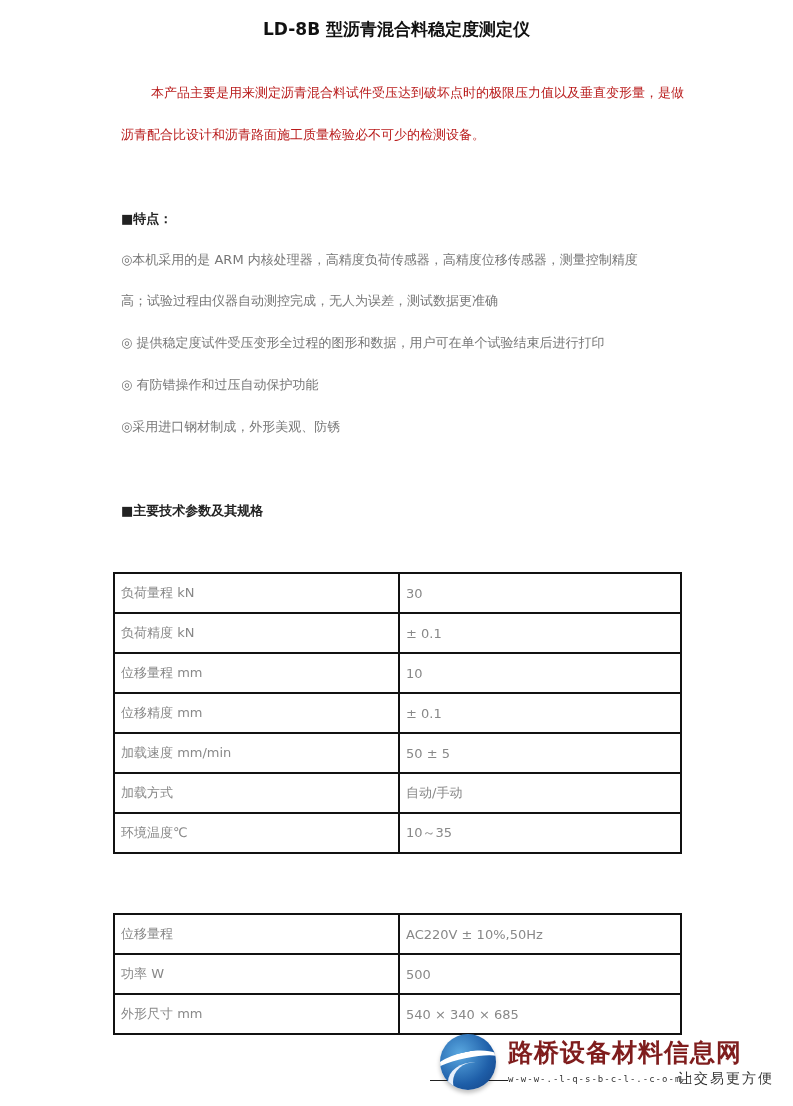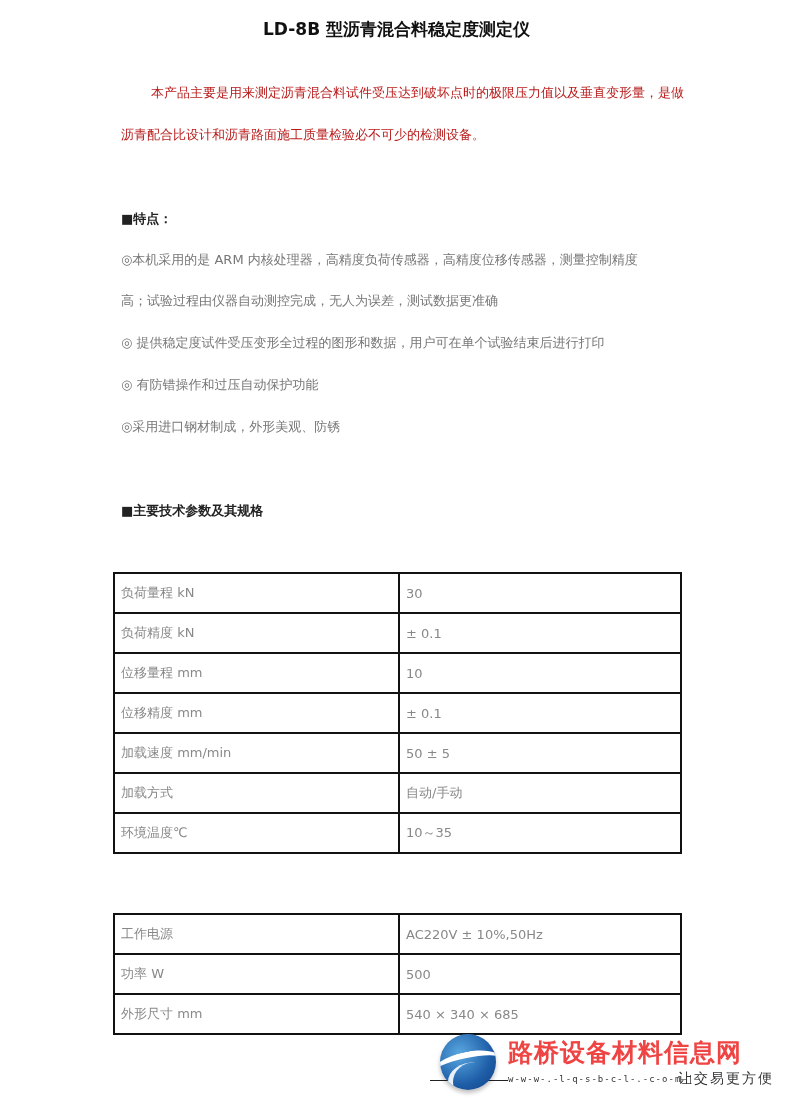--- a/index.html
+++ b/index.html
@@ -10,21 +10,21 @@
   .heading { position:absolute; left:121px; font-size:13px; font-weight:bold; color:#222; }
   .feat { position:absolute; left:121px; font-size:13px; color:#777; white-space:nowrap; }
   table.spec { position:absolute; left:113px; width:569px; border-collapse:collapse;padding-left:32px; }
   table.spec td { border:2px solid #111; height:38px; padding:0 6px; font-size:13px; color:#888; font-family:"DejaVu Sans", sans-serif; }
   table.spec td.k { width:271px; }
   .logo { position:absolute; left:440px; top:1034px; width:353px; height:68px; }
   .logo-circle { position:absolute; left:0; top:0; width:56px; height:56px; border-radius:50%;
     background:radial-gradient(circle at 35% 35%, #5aa8e0, #1e5ea8 60%, #123f80); box-shadow:0 3px 4px rgba(0,0,0,0.25); overflow:hidden; }
   .logo-circle .sw1 { position:absolute; left:-8px; top:18px; width:70px; height:22px; border-top:6px solid #fff; border-radius:50%; transform:rotate(-12deg); }
   .logo-circle .sw2 { position:absolute; left:8px; top:28px; width:50px; height:40px; border-left:5px solid #e8f0fb; border-radius:50%; }
-  .logo-name { position:absolute; left:68px; top:2px; font-family:"DejaVu Serif", serif; font-size:25px; font-weight:bold; color:#ef4444; letter-spacing:1px; white-space:nowrap; }
+  .logo-name { position:absolute; left:68px; top:2px; font-family:"DejaVu Serif", serif; font-size:25px; font-weight:bold; color:#7f1d1d; letter-spacing:1px; white-space:nowrap; }
   .logo-url { position:absolute; left:68px; top:40px; font-size:9px; color:#333; white-space:nowrap; letter-spacing:1px; font-family:"DejaVu Sans Mono", monospace; }
   .logo-slogan { position:absolute; left:238px; top:36px; font-size:14px; color:#333; white-space:nowrap; letter-spacing:2px; }
   .logo-line { position:absolute; left:-10px; top:46px; width:78px; border-top:1px solid #222; }
 </style>
 </head>
 <body>
 
 <div class="title">LD-8B 型沥青混合料稳定度测定仪</div>
 
 <div class="para intro">本产品主要是用来测定沥青混合料试件受压达到破坏点时的极限压力值以及垂直变形量，是做沥青配合比设计和沥青路面施工质量检验必不可少的检测设备。</div>
@@ -67,21 +67,21 @@
   <tr>
         <td class="k">环境温度℃</td>
         <td>10～35</td>
       </tr>
 </tbody>
   </table>
 
 <table class="spec" style="top:913px;">
   <tbody>
       <tr>
-        <td class="k">工作电源</td>
+        <td class="k">位移量程</td>
         <td>AC220V ± 10%,50Hz</td>
       </tr>
   <tr>
         <td class="k">功率 W</td>
         <td>500</td>
       </tr>
   <tr>
         <td class="k">外形尺寸 mm</td>
         <td>540 × 340 × 685</td>
       </tr>

